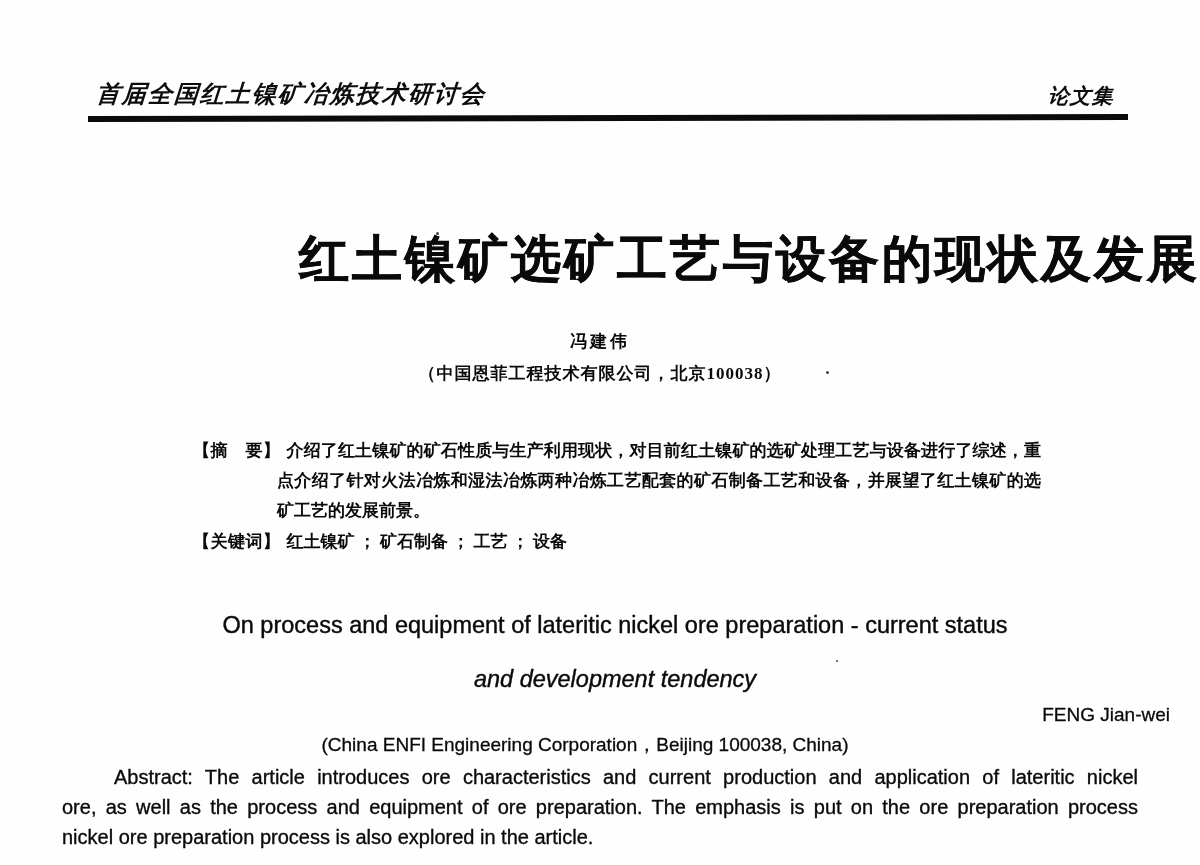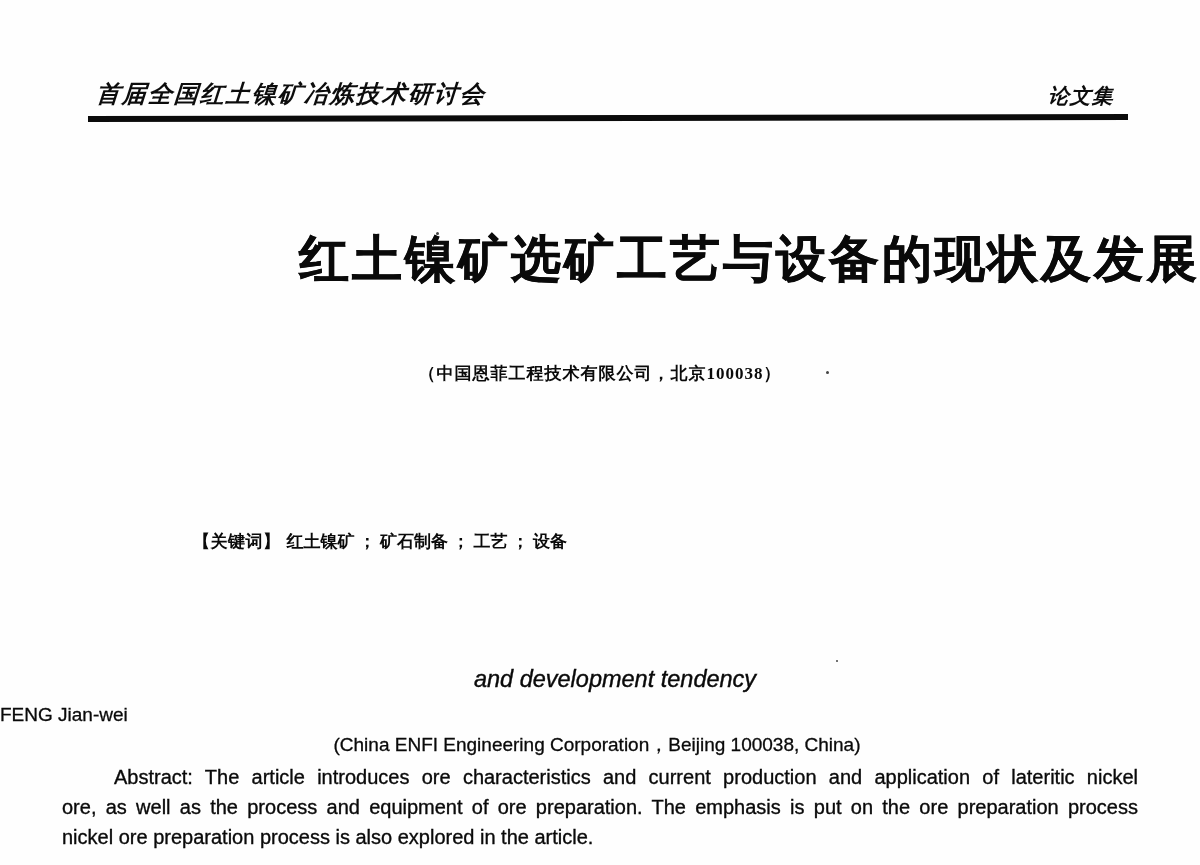--- a/index.html
+++ b/index.html
@@ -152,27 +152,27 @@
     -webkit-text-stroke: 0.4px #0a0a0a;
     white-space: nowrap;
   }
   .title-en-1 { top: 612px; }
   .title-en-2 { top: 666px; font-style: italic; }
   .author-en {
     position: absolute;
     left: 0;
     top: 704px;
     width: 1170px;
-    text-align: left;
+    text-align: right;
     font-size: 19px;
     -webkit-text-stroke: 0.3px #0a0a0a;
   }
   .affil-en {
     position: absolute;
-    left: 12px;
+    left: 0;
     top: 732px;
     width: 1170px;
     text-align: center;
     font-size: 19px;
     -webkit-text-stroke: 0.3px #0a0a0a;
   }
   .abs-en {
     position: absolute;
     left: 62px;
     top: 762px;
@@ -198,27 +198,37 @@
 </head>
 <body>
 
 <div id="page">
 
   <div class="hdr-left">首届全国红土镍矿冶炼技术研讨会</div>
   <div class="hdr-right">论文集</div>
   <div class="rule"></div>
 
   <div class="title-cn">红土镍矿选矿工艺与设备的现状及发展</div>
+  <div class="author-cn">冯建伟</div>
   <div class="affil-cn">（中国恩菲工程技术有限公司，北京100038）</div>
 
+  <div class="abs-cn">
+    <div class="l1">
+      <span class="label">【摘　要】</span>
+      <span class="txt">介绍了红土镍矿的矿石性质与生产利用现状，对目前红土镍矿的选矿处理工艺与设备进行了综述，重</span>
+    </div>
+    <div class="cont">点介绍了针对火法冶炼和湿法冶炼两种冶炼工艺配套的矿石制备工艺和设备，并展望了红土镍矿的选</div>
+    <div class="cont last">矿工艺的发展前景。</div>
+  </div>
 
   <div class="kw-cn">
     <span class="label">【关键词】</span><span class="txt">红土镍矿 ；  矿石制备 ；  工艺 ；  设备</span>
   </div>
 
+  <div class="title-en-1">On process and equipment of lateritic nickel ore preparation - current status</div>
   <div class="title-en-2">and development tendency</div>
   <div class="author-en">FENG Jian-wei</div>
   <div class="affil-en">(China ENFI Engineering Corporation，Beijing 100038, China)</div>
 
   <div class="abs-en">
     <div class="line first">Abstract: The article introduces ore characteristics and current production and application of lateritic nickel</div>
     <div class="line">ore, as well as the process and equipment of ore preparation. The emphasis is put on the ore preparation process</div>
     <div class="line last">nickel ore preparation process is also explored in the article.</div>
   </div>
 

